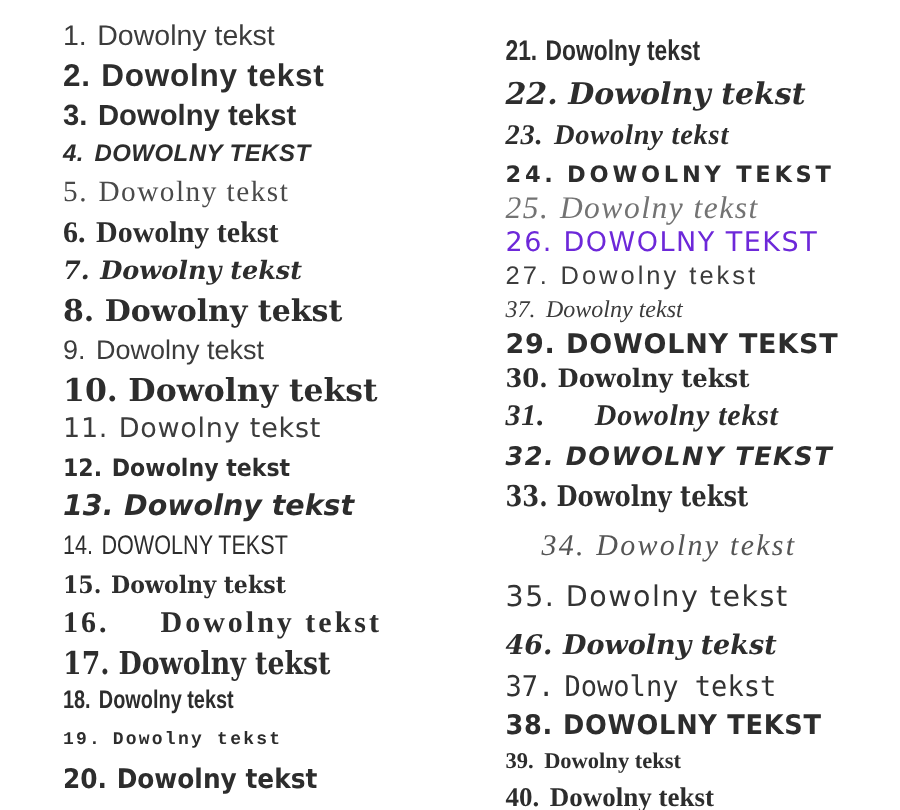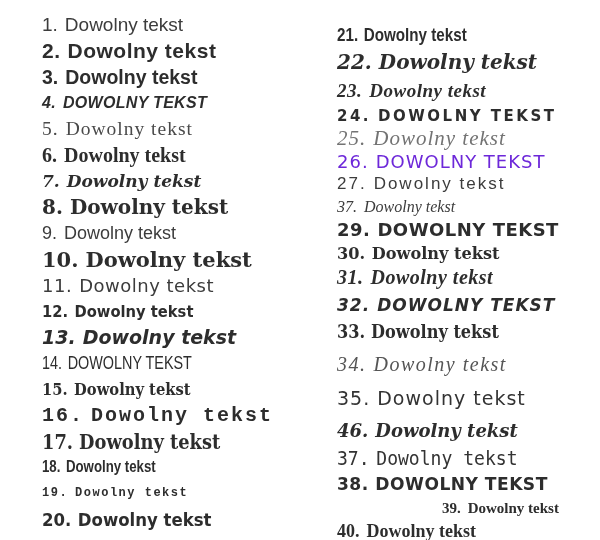--- a/index.html
+++ b/index.html
@@ -31,46 +31,46 @@
   .f6 {font-family:"Liberation Serif",serif;font-size:20px;font-weight:bold;}
   .f7 {font-family:"DejaVu Serif",serif;font-size:17px;font-weight:bold;font-style:italic;}
   .f8 {font-family:"DejaVu Serif",serif;font-size:20px;font-weight:bold;}
   .f9 {font-family:"Liberation Sans",sans-serif;font-size:18px;color:#3c3c3c;}
   .f10{font-family:"DejaVu Serif",serif;font-size:21px;font-weight:bold;}
   .f11{font-family:"DejaVu Sans",sans-serif;font-size:18px;color:#3c3c3c;letter-spacing:.5px;}
   .f12{font-family:"DejaVu Sans",sans-serif;font-size:16px;font-weight:bold;transform:scaleX(.92);}
   .f13{font-family:"DejaVu Sans",sans-serif;font-size:19px;font-weight:bold;font-style:italic;}
   .f14{font-family:"Liberation Sans",sans-serif;font-size:18px;transform:scaleX(.8);}
   .f15{font-family:"DejaVu Serif",serif;font-size:16px;font-weight:bold;transform:scaleX(.92);}
-  .f16{font-family:Liberation Mono, monospace;font-size:20px;font-weight:bold;letter-spacing:2px;}
+  .f16{font-family:Liberation Serif, serif;font-size:20px;font-weight:bold;letter-spacing:2px;gap:27px;}
   .f17{font-family:"DejaVu Serif",serif;font-size:21px;font-weight:bold;transform:scaleX(.85);}
   .f18{font-family:"Liberation Sans",sans-serif;font-size:17px;font-weight:bold;transform:scaleX(.78);}
   .f19{font-family:Liberation Mono, monospace;font-size:12px;font-weight:bold;letter-spacing:1.5px;}
   .f20{font-family:"DejaVu Sans",sans-serif;font-size:18px;font-weight:bold;transform:scaleX(.92);}
 
   
   .f21{font-family:"Liberation Sans",sans-serif;font-size:19px;font-weight:bold;transform:scaleX(.8);height:24px;}
   .f22{font-family:"DejaVu Serif",serif;font-size:20px;font-weight:bold;font-style:italic;height:30px;}
   .f23{font-family:"Liberation Serif",serif;font-size:19px;font-weight:bold;font-style:italic;letter-spacing:.5px;height:28px;}
   .f24{font-family:"DejaVu Sans",sans-serif;font-size:15px;font-weight:bold;letter-spacing:2.5px;height:22px;}
   .f25{font-family:"Liberation Serif",serif;font-size:21px;font-style:italic;letter-spacing:1px;color:#737373;height:23px;}
   .f26{font-family:"DejaVu Sans",sans-serif;font-size:18px;letter-spacing:1px;color:#6d28d9;height:23px;}
   .f27{font-family:"Liberation Sans",sans-serif;font-size:17px;letter-spacing:2px;color:#3c3c3c;height:22px;}
   .f28{font-family:"Liberation Serif",serif;font-size:16px;font-style:italic;color:#3c3c3c;height:23px;}
   .f29{font-family:"DejaVu Sans",sans-serif;font-size:18px;font-weight:bold;letter-spacing:.5px;height:23px;}
   .f30{font-family:"DejaVu Serif",serif;font-size:17px;font-weight:bold;transform:scaleX(.95);height:24px;}
-  .f31{font-family:"Liberation Serif",serif;font-size:20px;font-weight:bold;font-style:italic;letter-spacing:.5px;height:24px;}
+  .f31{font-family:"Liberation Serif",serif;font-size:20px;font-weight:bold;font-style:italic;letter-spacing:.5px;height:24px;gap:26px;}
   .f32{font-family:"DejaVu Sans",sans-serif;font-size:17px;font-weight:bold;font-style:italic;letter-spacing:1px;height:26px;align-items:flex-end;}
   .f33{font-family:"DejaVu Serif",serif;font-size:19px;font-weight:bold;transform:scaleX(.85);height:32px;}
-  .f34{font-family:"Liberation Serif",serif;font-size:20px;font-style:italic;letter-spacing:1.5px;color:#555555;height:34px;}
+  .f34{font-family:"Liberation Serif",serif;font-size:20px;font-style:italic;letter-spacing:1.5px;color:#555555;height:34px;margin-left:24px;}
   .f35{font-family:"DejaVu Sans",sans-serif;font-size:19px;letter-spacing:1px;color:#333333;height:34px;}
   .f36{font-family:"DejaVu Serif",serif;font-size:18px;font-weight:bold;font-style:italic;height:30px;}
   .f37{font-family:"DejaVu Sans Mono",monospace;font-size:19px;transform:scaleX(.95);color:#333333;height:25px;}
   .f38{font-family:"DejaVu Sans",sans-serif;font-size:18px;font-weight:bold;letter-spacing:.5px;transform:scaleX(.95);height:26px;}
-  .f39{font-family:"Liberation Serif",serif;font-size:15px;font-weight:bold;height:24px;justify-content:flex-end;}
+  .f39{font-family:"Liberation Serif",serif;font-size:15px;font-weight:bold;height:24px;}
   .f40{font-family:"Liberation Serif",serif;font-size:18px;font-weight:bold;height:22px;}
 </style>
 </head>
 <body>
 
 <div id="sheet">
   <div id="col-left" class="col">
       <div class="sample f1">
     <span class="num">1.</span>
     <span class="txt">Dowolny tekst</span>

